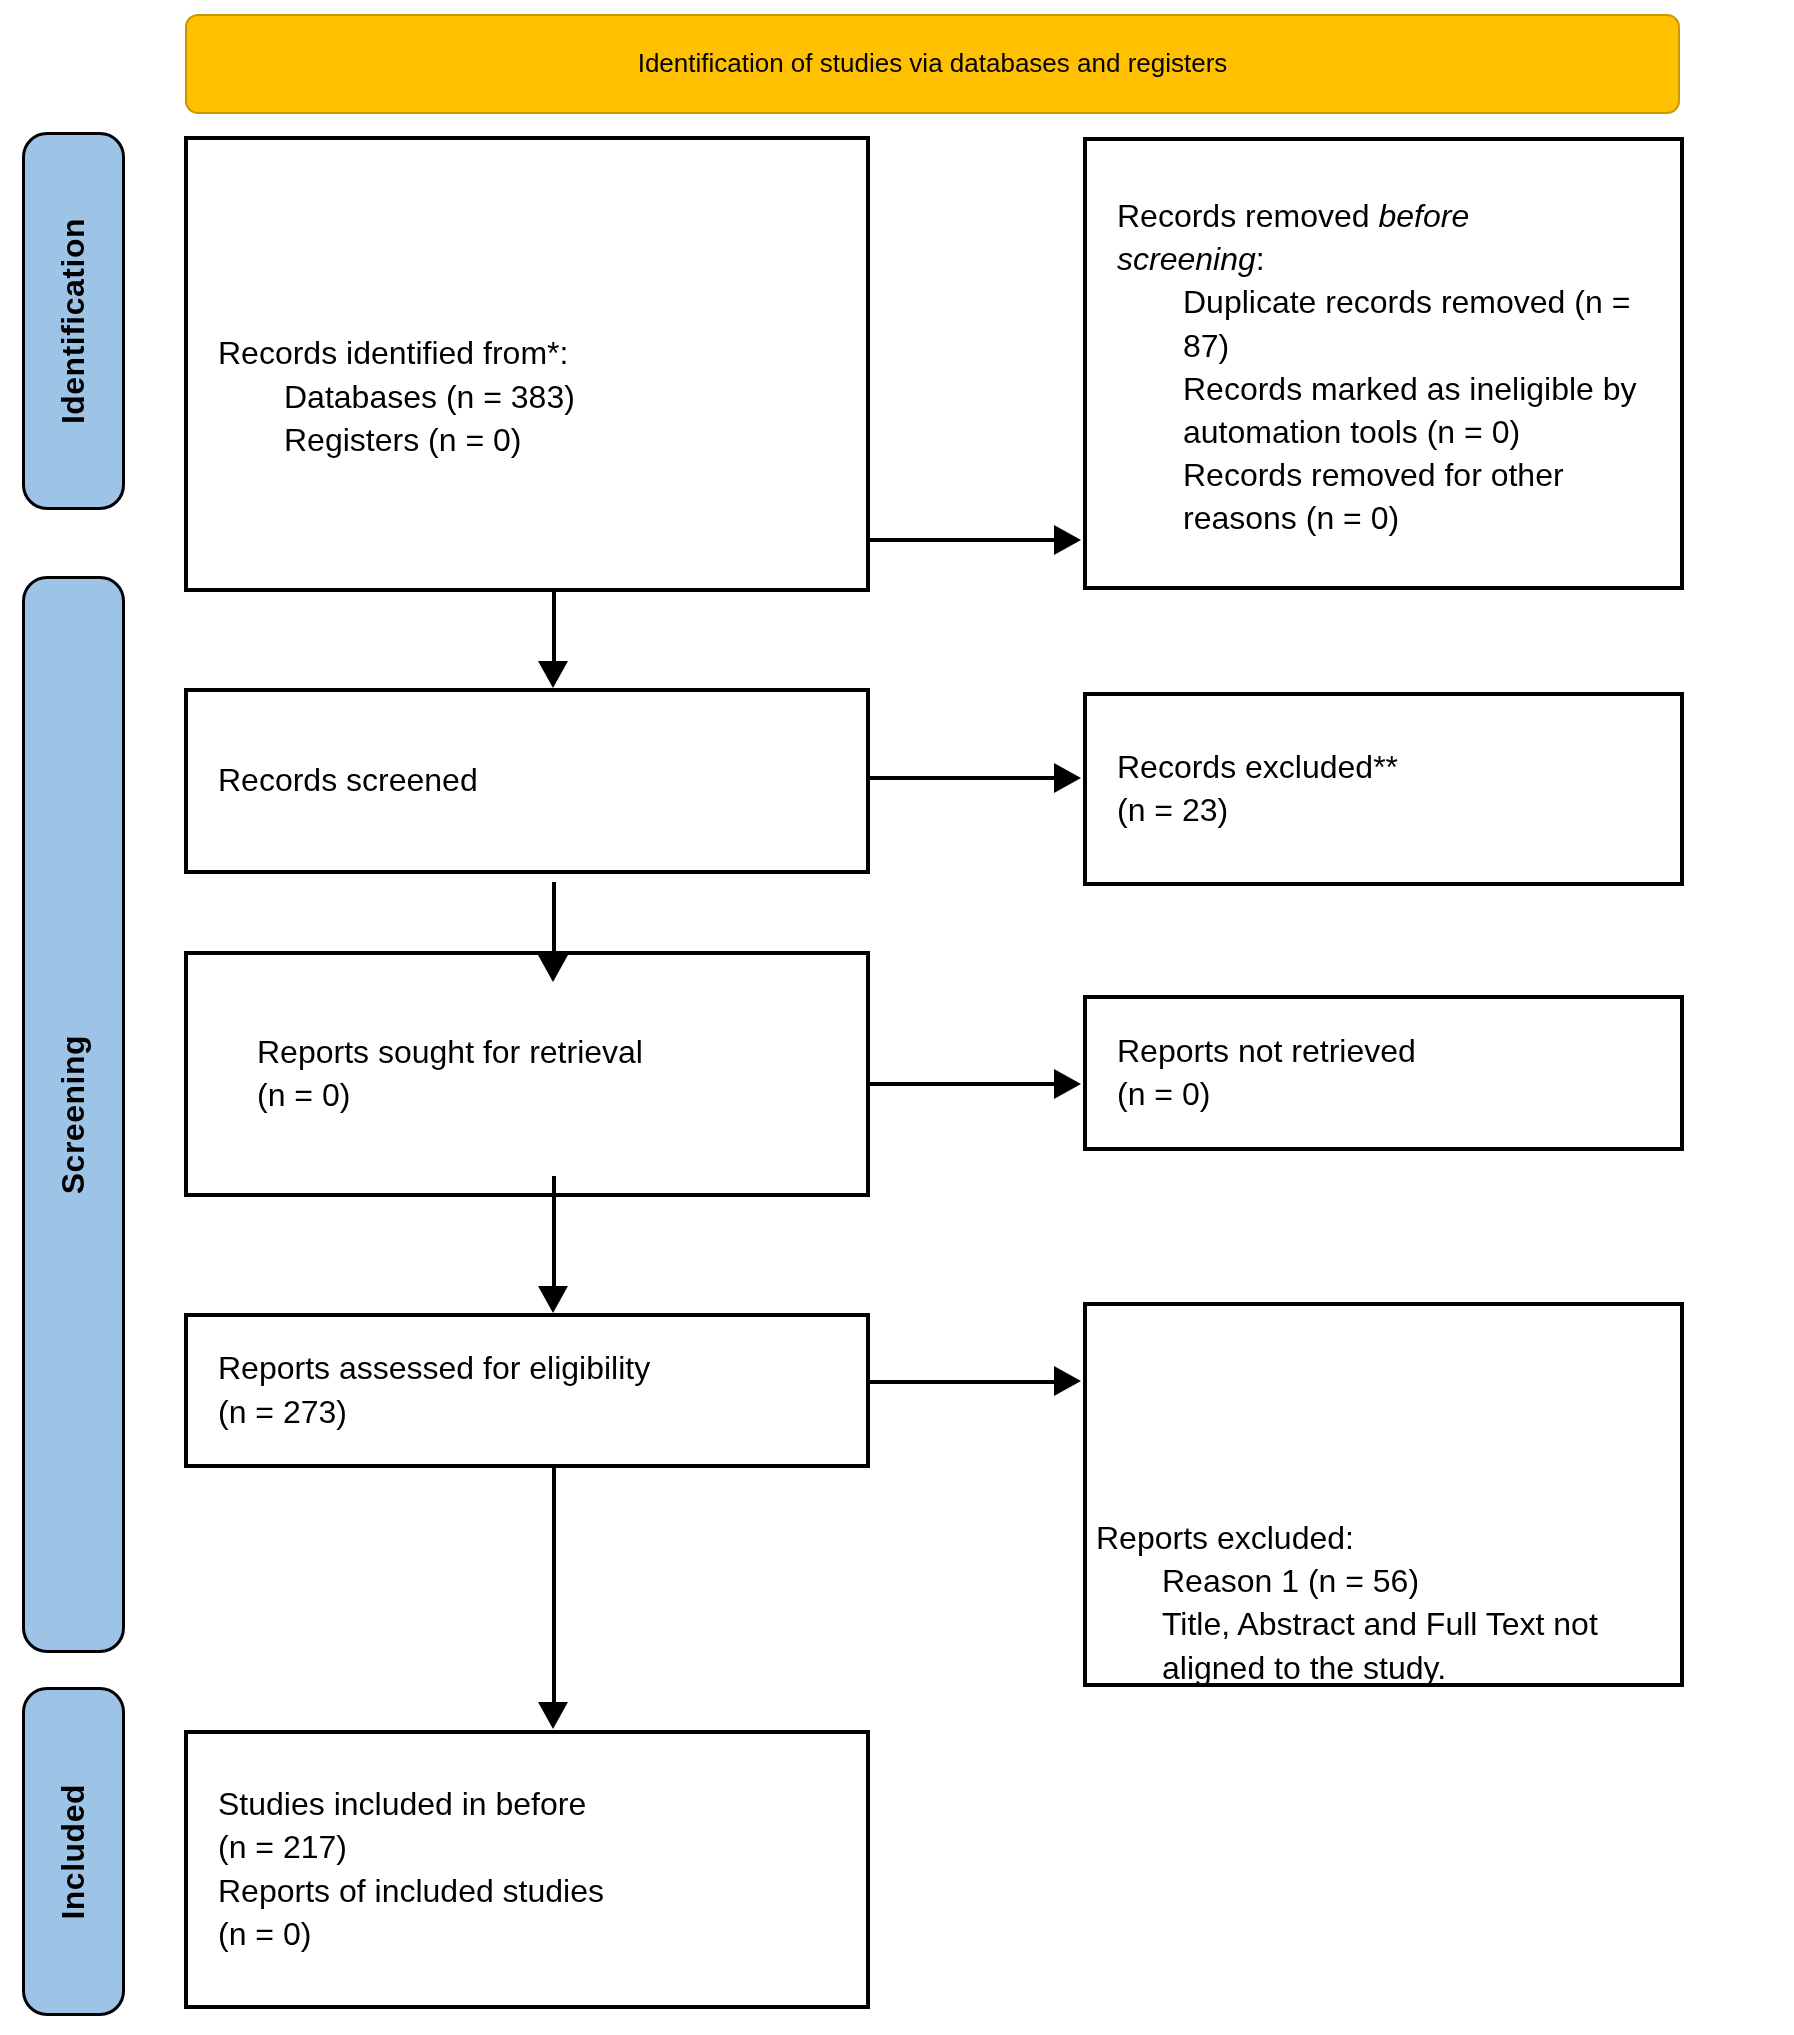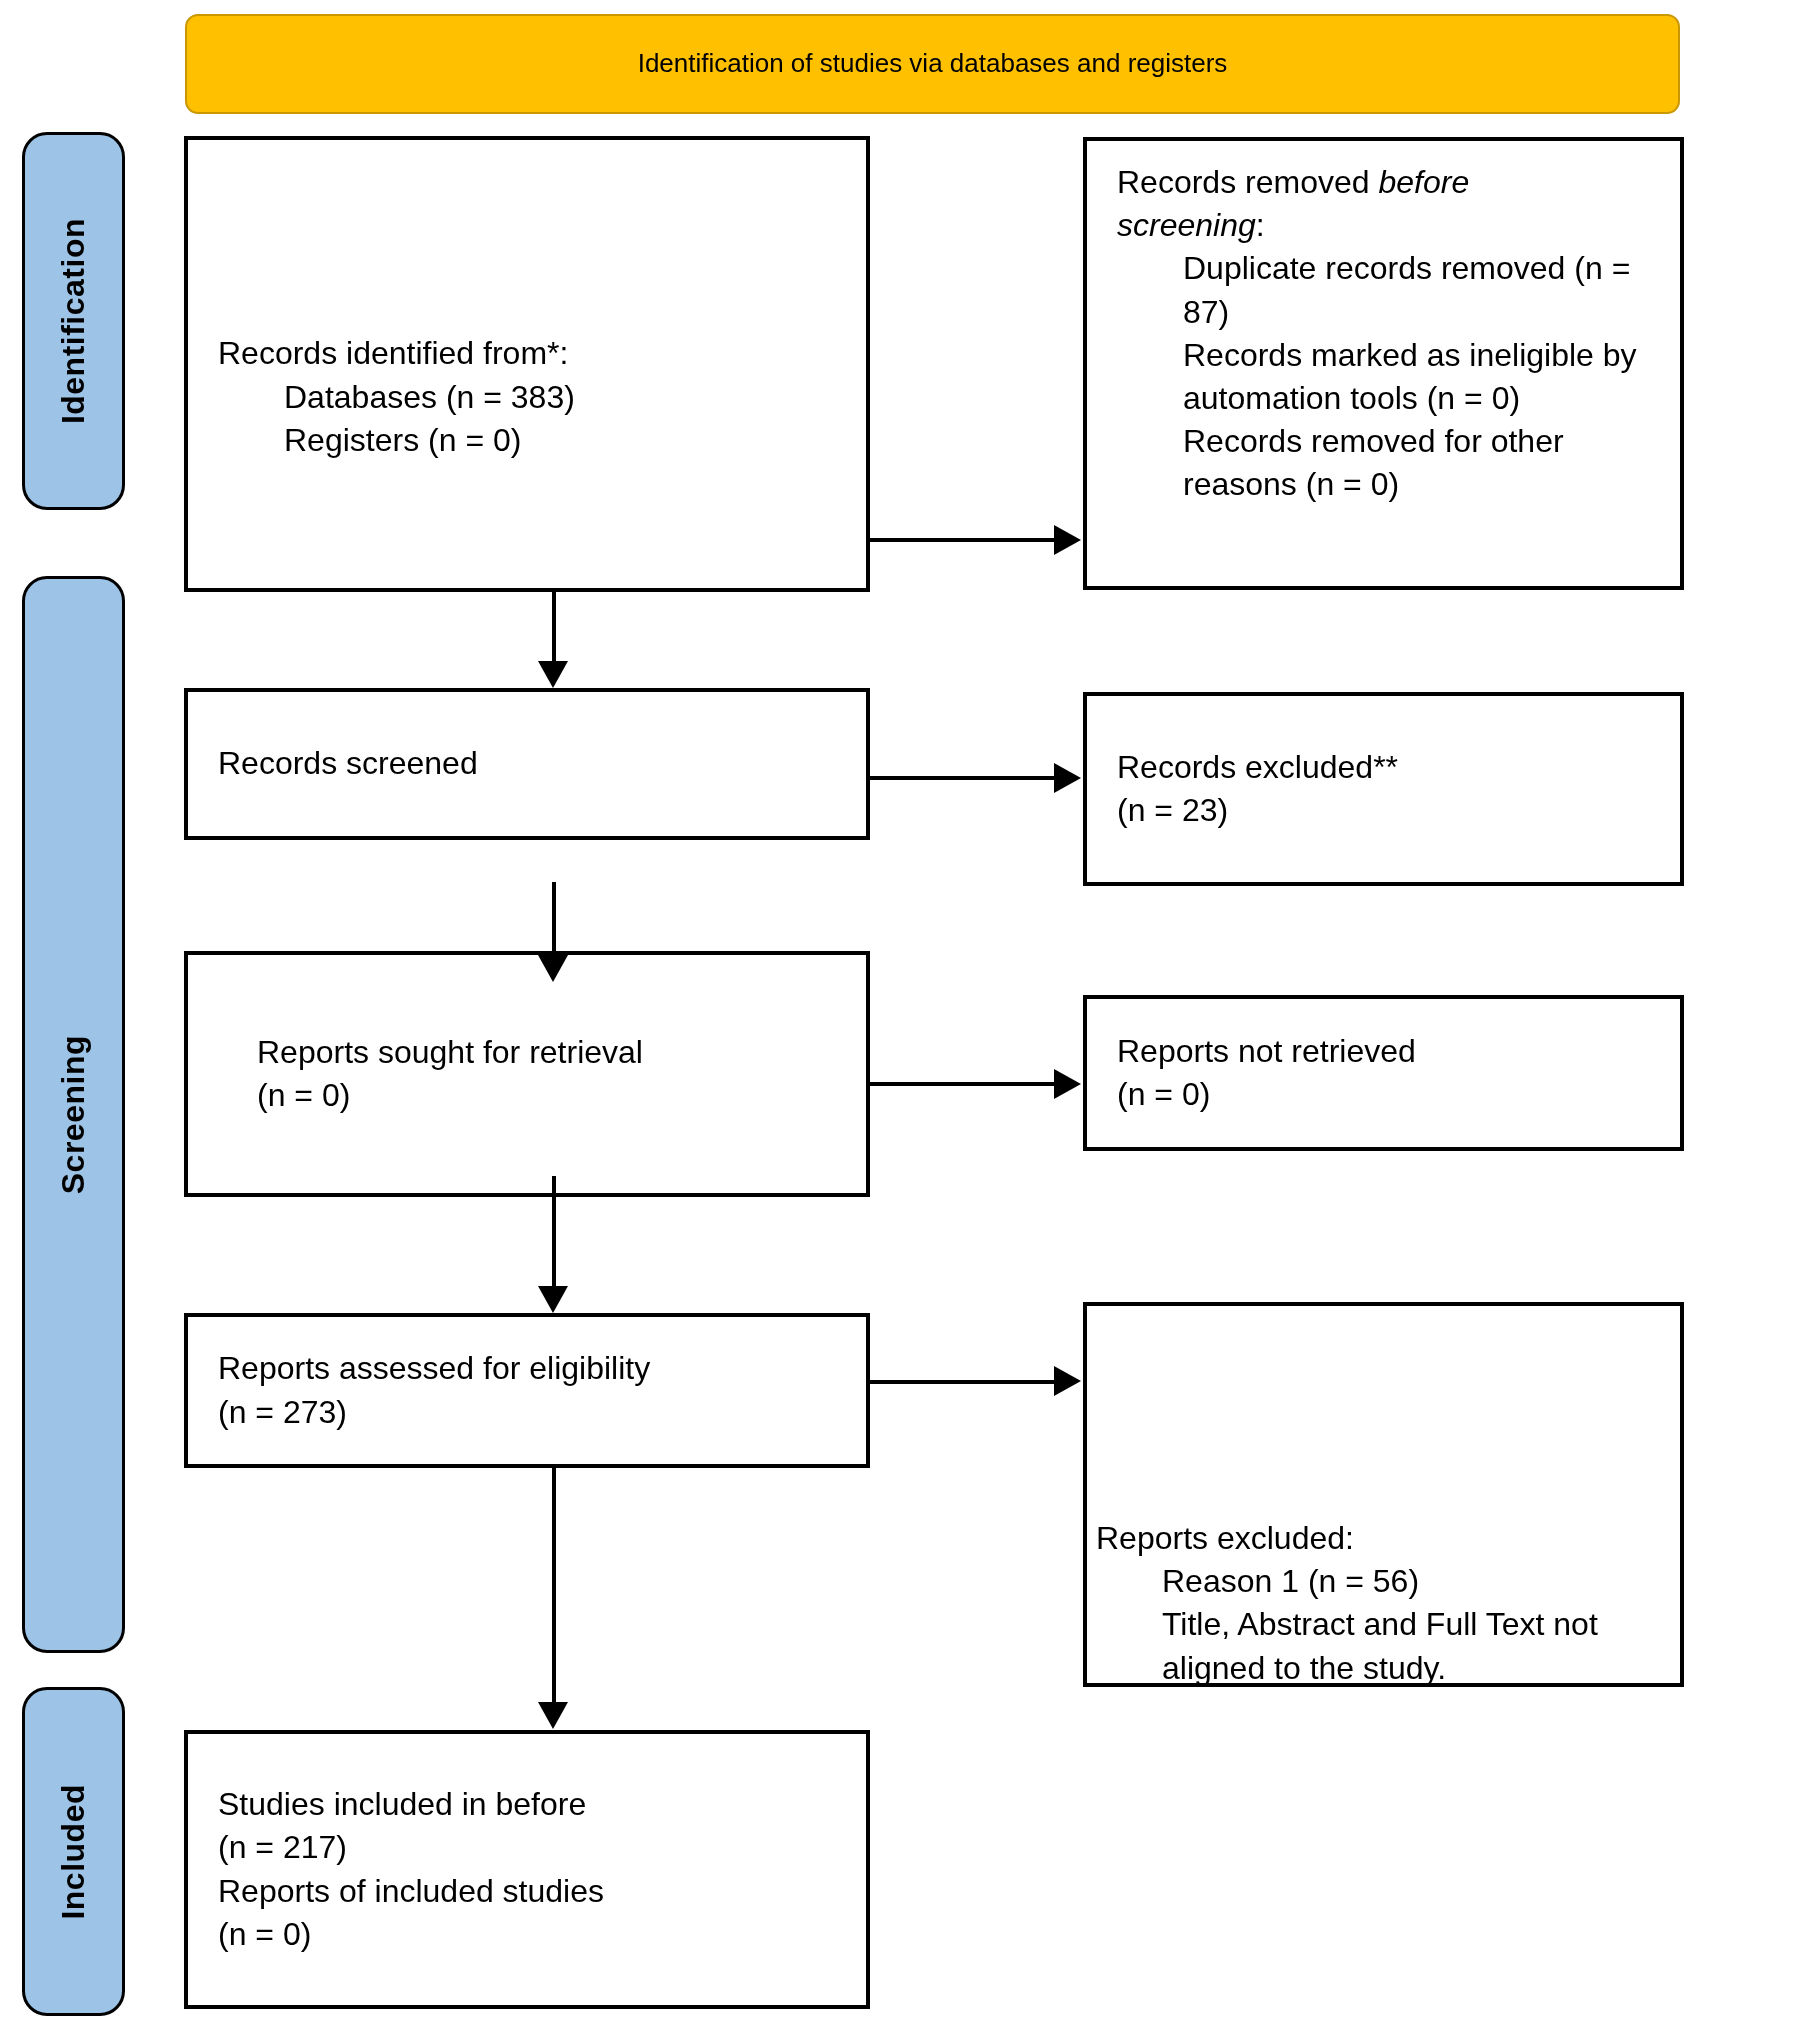--- a/index.html
+++ b/index.html
@@ -68,21 +68,21 @@
   </div>
 
   <div class="box left-col" style="top:136px;height:456px;justify-content:flex-end;">
     <div class="box-text" style="padding-bottom:126px;">
       <div>Records identified from*:</div>
       <div class="indent">Databases (n = 383)</div>
       <div class="indent">Registers (n = 0)</div>
     </div>
   </div>
 
-  <div class="box left-col" style="top:688px;height:152px;">
+  <div class="box left-col" style="top:688px;height:186px;">
     <div class="box-text">
       <div>Records screened</div>
     </div>
   </div>
 
   <div class="box left-col" style="top:951px;height:246px;padding-left:39px;">
     <div class="box-text">
       <div>Reports sought for retrieval</div>
       <div>(n = 0)</div>
     </div>
@@ -98,21 +98,21 @@
   <div class="box left-col" style="top:1730px;height:279px;">
     <div class="box-text">
       <div>Studies included in before</div>
       <div>(n = 217)</div>
       <div>Reports of included studies</div>
       <div>(n = 0)</div>
     </div>
   </div>
 
   <div class="box right-col top-align" style="top:137px;height:453px;">
-    <div class="box-text" style="padding-top:20px;">
+    <div class="box-text" style="padding-top:54px;">
       <div style="max-width:384px;">
         <span>Records removed </span><em>before screening</em><span>:</span>
       </div>
       <div class="indent">Duplicate records removed (n = 87)</div>
       <div class="indent">Records marked as ineligible by automation tools (n = 0)</div>
       <div class="indent">Records removed for other reasons (n = 0)</div>
     </div>
   </div>
 
   <div class="box right-col" style="top:692px;height:194px;">

